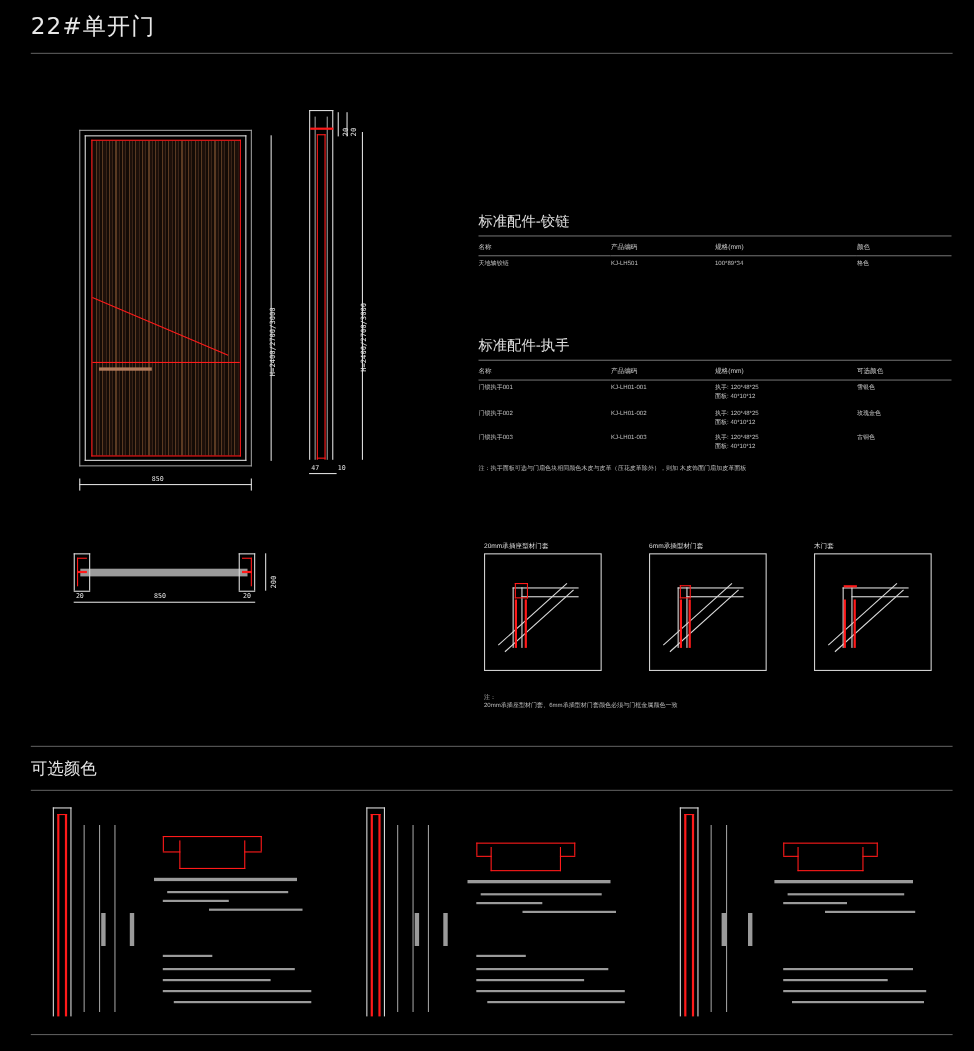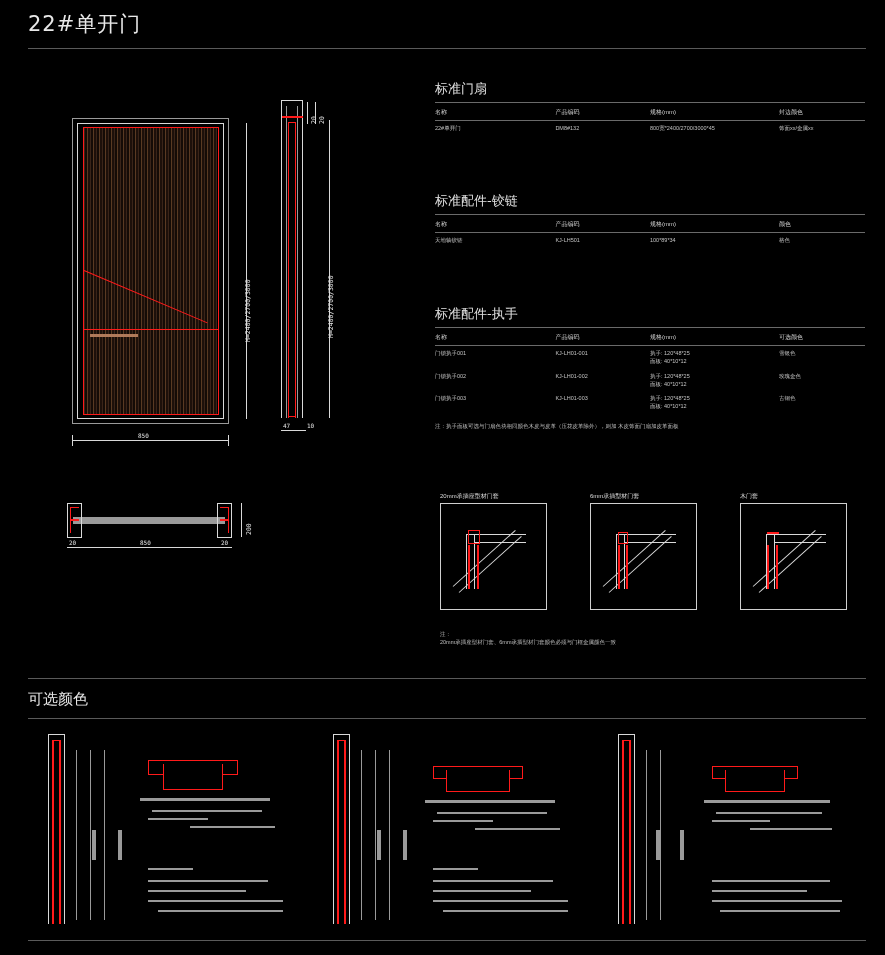--- a/index.html
+++ b/index.html
@@ -118,40 +118,20 @@
     <div class="redline" style="left:173px;top:12px;width:1px;height:26px;"></div>
 
     <div class="whiteline" style="left:12px;top:52px;width:165px;height:1px;"></div>
     <div class="dimtxt" style="left:14px;top:44px;">20</div>
     <div class="dimtxt" style="left:85px;top:44px;">850</div>
     <div class="dimtxt" style="left:166px;top:44px;">20</div>
     <div class="vtxt" style="left:190px;top:40px;">200</div>
     <div class="whiteline" style="left:186px;top:8px;width:1px;height:34px;"></div>
   </div>
 
-  <div class="block" style="left:435px;top:80px;width:430px;">
-    <div class="block-title">标准门扇</div>
-    <div class="block-rule"></div>
-    <table class="spec">
-      <tbody>
-          <tr class="hdr">
-        <th style="width:28%">名称</th>
-        <th style="width:22%">产品编码</th>
-        <th style="width:30%">规格(mm)</th>
-        <th style="width:20%">封边颜色</th>
-      </tr>
-      <tr>
-        <td>22#单开门</td>
-        <td>DM8#132</td>
-        <td>800宽*2400/2700/3000*45</td>
-        <td>饰面xx/金属xx</td>
-      </tr>
-    </tbody>
-      </table>
-  </div>
 
   <div class="block" style="left:435px;top:192px;width:430px;">
     <div class="block-title">标准配件-铰链</div>
     <div class="block-rule"></div>
     <table class="spec">
       <tbody>
           <tr class="hdr">
         <th style="width:28%">名称</th>
         <th style="width:22%">产品编码</th>
         <th style="width:30%">规格(mm)</th>

